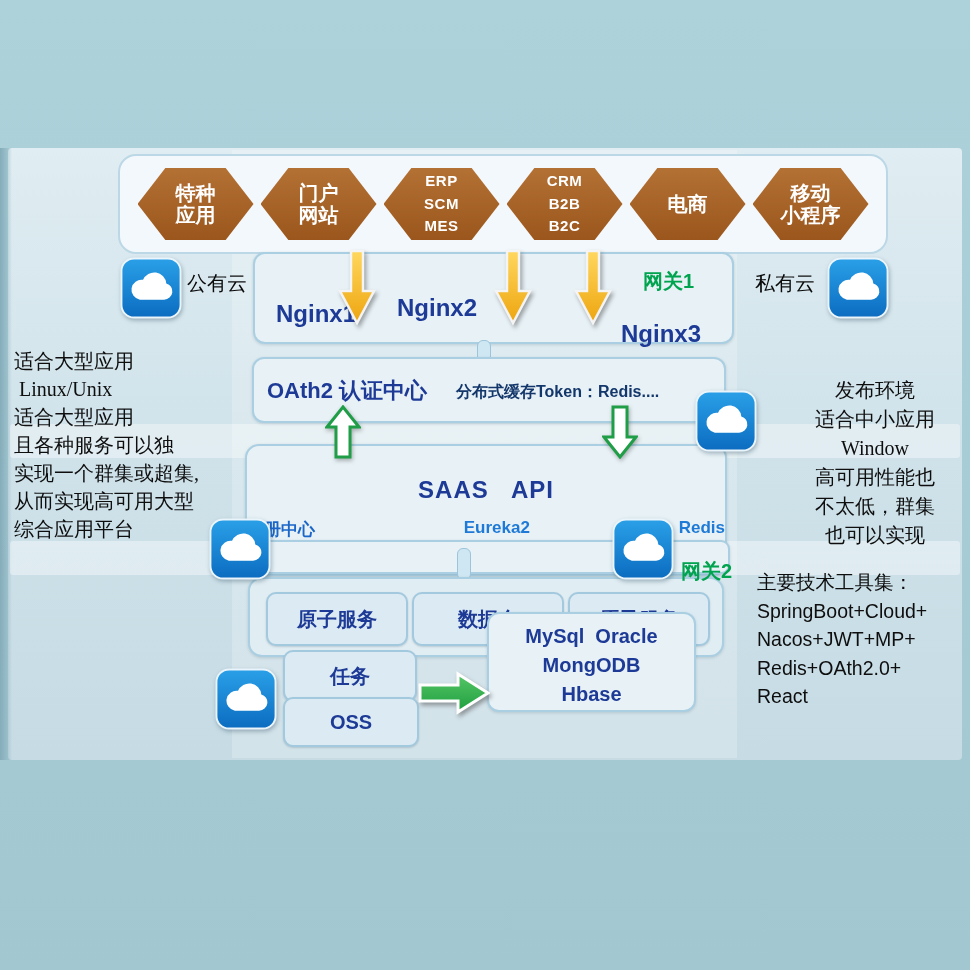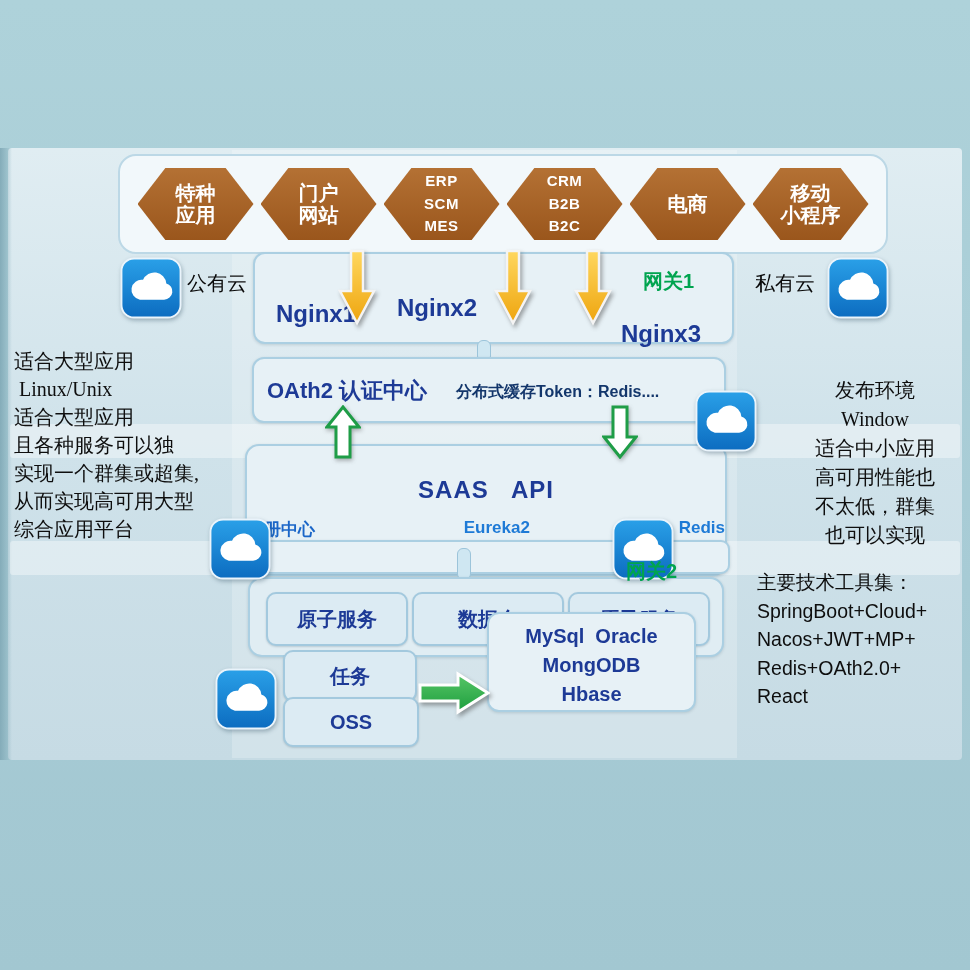--- a/index.html
+++ b/index.html
@@ -205,21 +205,21 @@
       <rect x="1.5" y="1.5" width="61" height="61" rx="13" fill="url(#cloudGrad)" stroke="#eaf4fb" stroke-width="2"></rect>
       <path d="M20.5 44h25a8.5 8.5 0 0 0 2.3-16.7 12.5 12.5 0 0 0-24-3.7A10 10 0 0 0 20.5 44Z" fill="#fff"></path>
     </svg>
   </div>
   <div class="cloud" style="left:612px;top:518px">
     <svg viewBox="0 0 64 64" width="62" height="62">
       <rect x="1.5" y="1.5" width="61" height="61" rx="13" fill="url(#cloudGrad)" stroke="#eaf4fb" stroke-width="2"></rect>
       <path d="M20.5 44h25a8.5 8.5 0 0 0 2.3-16.7 12.5 12.5 0 0 0-24-3.7A10 10 0 0 0 20.5 44Z" fill="#fff"></path>
     </svg>
   </div>
-  <span class="abs green-bold" style="left:626px;top:558px;font-size:20px;z-index:6">网关2</span>
+  <span class="abs green-bold" style="left:681px;top:558px;font-size:20px;z-index:6">网关2</span>
 
   <div class="box" style="left:248px;top:577px;width:472px;height:76px;border-radius:14px;background:#e0edf3">
     <div class="svc" style="left:16px;top:13px;width:138px;height:50px">原子服务</div>
     <div class="svc" style="left:162px;top:13px;width:148px;height:50px">数据仓</div>
     <div class="svc" style="left:318px;top:13px;width:138px;height:50px">原子服务</div>
   </div>
 
   <div class="svc" style="left:283px;top:650px;width:130px;height:48px;z-index:2">任务</div>
   <div class="svc" style="left:283px;top:697px;width:132px;height:46px;z-index:2">OSS</div>
   <div class="cloud" style="left:215px;top:668px">
@@ -246,22 +246,22 @@
     <div> Linux/Unix</div>
     <div>适合大型应用</div>
     <div>且各种服务可以独</div>
     <div>实现一个群集或超集,</div>
     <div>从而实现高可用大型</div>
     <div>综合应用平台</div>
   </div>
 
   <div class="note serif-note" style="left:790px;top:376px;width:170px;text-align:center;line-height:29px">
     <div>发布环境</div>
+    <div>适合中小应用</div>
     <div>Window</div>
-    <div>适合中小应用</div>
     <div>高可用性能也</div>
     <div>不太低，群集</div>
     <div>也可以实现</div>
   </div>
 
   <div class="note" style="left:757px;top:568px;width:215px;font-size:19.5px;line-height:28.5px">
     <div>主要技术工具集：</div>
     <div>SpringBoot+Cloud+</div>
     <div>Nacos+JWT+MP+</div>
     <div>Redis+OAth2.0+</div>

